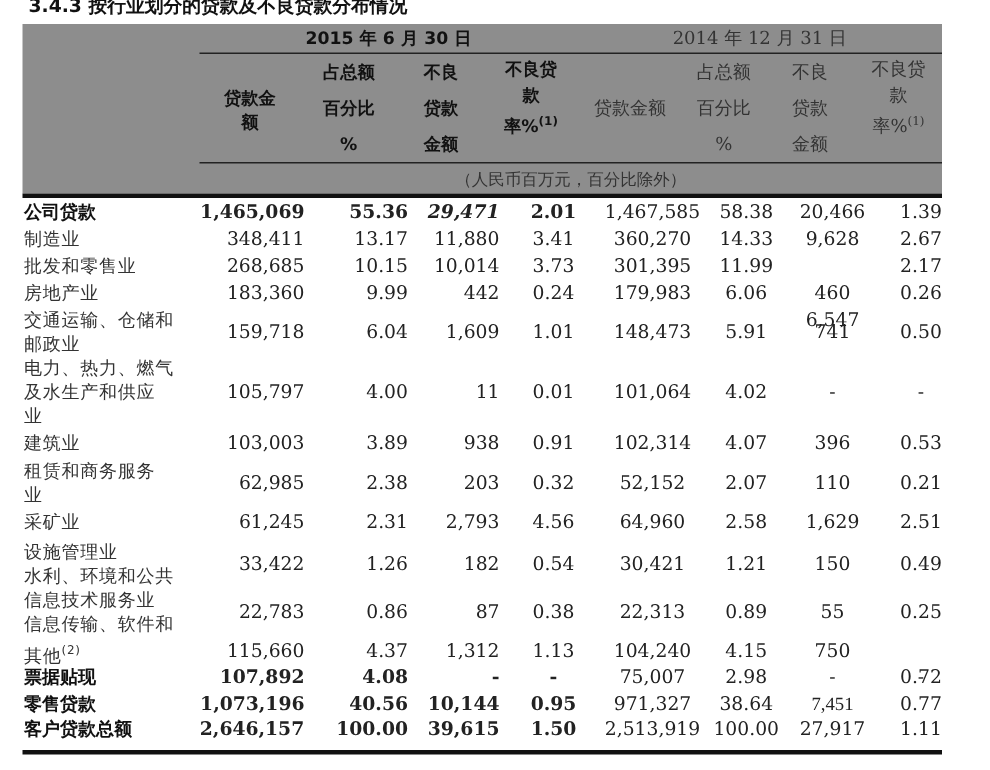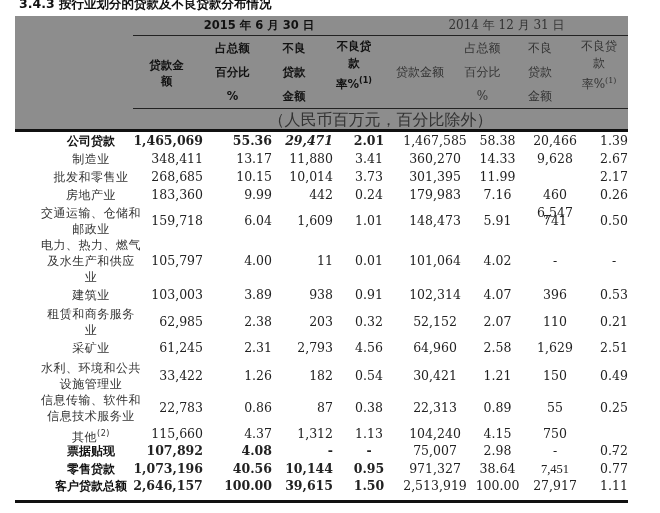--- a/index.html
+++ b/index.html
@@ -9,21 +9,21 @@
            font-family:"DejaVu Sans","Liberation Sans",sans-serif; letter-spacing:0px; white-space:nowrap; }
   .hdr { position:absolute; left:15px; top:16px; width:613px; height:113px; background:#8d8d8d; }
   .hline { position:absolute; height:1px; background:#222; }
   .hcell { position:absolute; text-align:center; font-size:12px; line-height:19px; color:#111; }
   .hcell.b { font-weight:bold; font-family:"DejaVu Sans","Liberation Sans",sans-serif; font-size:11.5px; }
   .hcell.r { color:#333; }
   sup { font-size:8px; }
   .thick { position:absolute; left:15px; width:613px; height:3px; background:#111; }
   .row { position:absolute; left:15px; width:613px; font-size:12.5px; }
   .row .c { position:absolute; top:0; white-space:nowrap; }
-  .row .lab { left:17px; width:118px; font-family:"DejaVu Sans","Liberation Sans",sans-serif; font-size:12px; color:#333; line-height:16px; letter-spacing:0.5px;text-align:center; }
+  .row .lab { left:1px; width:118px; font-family:"DejaVu Sans","Liberation Sans",sans-serif; font-size:12px; color:#333; line-height:16px; letter-spacing:0.5px; }
   .row.bold .lab { font-weight:bold; color:#111; letter-spacing:0; }
   .row.bold .cur { font-weight:bold; }
   .row .cur, .row .prv { color:#222; }
   .num-r { text-align:right; }
   .num-c { text-align:center; }
 </style>
 </head>
 <body>
 
 <div class="title">3.4.3 按行业划分的贷款及不良贷款分布情况</div>
@@ -66,21 +66,21 @@
   <div>不良</div>
   <div>贷款</div>
   <div>金额</div>
 </div>
 <div class="hcell r" style="left:570px; top:38px; width:58px; line-height:17px;">
   <div>不良贷</div>
   <div>款</div>
   <div><span>率%</span><sup>(1)</sup></div>
 </div>
 
-<div class="hcell r" style="left:133px; top:110px; width:495px; font-size:16px;">（人民币百万元，百分比除外）</div>
+<div class="hcell r" style="left:133px; top:110px; width:495px; font-size:11px;">（人民币百万元，百分比除外）</div>
 
 <div class="thick" style="top:129px;"></div>
 
 <div id="rows">
     <div class="row bold" style="top: 133px; height: 16px;">
       <div class="c lab"><span>公司贷款</span></div>
       <div class="c cur num-r" style="left: 118px; width: 70px; top: 0px; line-height: 16px;">1,465,069</div>
       <div class="c cur num-r" style="left: 195px; width: 62px; top: 0px; line-height: 16px;">55.36</div>
       <div class="c cur num-r" style="left: 258px; width: 60px; top: 0px; line-height: 16px; font-style: italic;">29,471</div>
       <div class="c cur num-c" style="left: 323px; width: 62px; top: 0px; line-height: 16px;">2.01</div>
@@ -111,21 +111,21 @@
       <div class="c prv num-c" style="left: 510px; width: 60px; top: 0px; line-height: 16px; margin-top: 36px;">6,547</div>
       <div class="c prv num-c" style="left: 570px; width: 58px; top: 0px; line-height: 16px;">2.17</div>
     </div>
     <div class="row" style="top: 187px; height: 16px;">
       <div class="c lab"><span>房地产业</span></div>
       <div class="c cur num-r" style="left: 118px; width: 70px; top: 0px; line-height: 16px;">183,360</div>
       <div class="c cur num-r" style="left: 195px; width: 62px; top: 0px; line-height: 16px;">9.99</div>
       <div class="c cur num-r" style="left: 258px; width: 60px; top: 0px; line-height: 16px;">442</div>
       <div class="c cur num-c" style="left: 323px; width: 62px; top: 0px; line-height: 16px;">0.24</div>
       <div class="c prv num-c" style="left: 385px; width: 70px; top: 0px; line-height: 16px;">179,983</div>
-      <div class="c prv num-c" style="left: 455px; width: 55px; top: 0px; line-height: 16px;">7.16</div>
+      <div class="c prv num-c" style="left: 455px; width: 55px; top: 0px; line-height: 16px;">6.06</div>
       <div class="c prv num-c" style="left: 510px; width: 60px; top: 0px; line-height: 16px;">460</div>
       <div class="c prv num-c" style="left: 570px; width: 58px; top: 0px; line-height: 16px;">0.26</div>
     </div>
     <div class="row" style="top: 205px; height: 32px;">
       <div class="c lab">
         <div>交通运输、仓储和</div>
         <div>邮政业</div>
       </div>
       <div class="c cur num-r" style="left: 118px; width: 70px; top: 8px; line-height: 16px;">159,718</div>
       <div class="c cur num-r" style="left: 195px; width: 62px; top: 8px; line-height: 16px;">6.04</div>
@@ -182,36 +182,36 @@
       <div class="c cur num-r" style="left: 195px; width: 62px; top: 0px; line-height: 16px;">2.31</div>
       <div class="c cur num-r" style="left: 258px; width: 60px; top: 0px; line-height: 16px;">2,793</div>
       <div class="c cur num-c" style="left: 323px; width: 62px; top: 0px; line-height: 16px;">4.56</div>
       <div class="c prv num-c" style="left: 385px; width: 70px; top: 0px; line-height: 16px;">64,960</div>
       <div class="c prv num-c" style="left: 455px; width: 55px; top: 0px; line-height: 16px;">2.58</div>
       <div class="c prv num-c" style="left: 510px; width: 60px; top: 0px; line-height: 16px;">1,629</div>
       <div class="c prv num-c" style="left: 570px; width: 58px; top: 0px; line-height: 16px;">2.51</div>
     </div>
     <div class="row" style="top: 360px; height: 32px;">
       <div class="c lab">
+        <div>设施管理业</div>
         <div>水利、环境和公共</div>
-        <div>设施管理业</div>
       </div>
       <div class="c cur num-r" style="left: 118px; width: 70px; top: 8px; line-height: 16px;">33,422</div>
       <div class="c cur num-r" style="left: 195px; width: 62px; top: 8px; line-height: 16px;">1.26</div>
       <div class="c cur num-r" style="left: 258px; width: 60px; top: 8px; line-height: 16px;">182</div>
       <div class="c cur num-c" style="left: 323px; width: 62px; top: 8px; line-height: 16px;">0.54</div>
       <div class="c prv num-c" style="left: 385px; width: 70px; top: 8px; line-height: 16px;">30,421</div>
       <div class="c prv num-c" style="left: 455px; width: 55px; top: 8px; line-height: 16px;">1.21</div>
       <div class="c prv num-c" style="left: 510px; width: 60px; top: 8px; line-height: 16px;">150</div>
       <div class="c prv num-c" style="left: 570px; width: 58px; top: 8px; line-height: 16px;">0.49</div>
     </div>
     <div class="row" style="top: 392px; height: 32px;">
       <div class="c lab">
+        <div>信息技术服务业</div>
         <div>信息传输、软件和</div>
-        <div>信息技术服务业</div>
       </div>
       <div class="c cur num-r" style="left: 118px; width: 70px; top: 8px; line-height: 16px;">22,783</div>
       <div class="c cur num-r" style="left: 195px; width: 62px; top: 8px; line-height: 16px;">0.86</div>
       <div class="c cur num-r" style="left: 258px; width: 60px; top: 8px; line-height: 16px;">87</div>
       <div class="c cur num-c" style="left: 323px; width: 62px; top: 8px; line-height: 16px;">0.38</div>
       <div class="c prv num-c" style="left: 385px; width: 70px; top: 8px; line-height: 16px;">22,313</div>
       <div class="c prv num-c" style="left: 455px; width: 55px; top: 8px; line-height: 16px;">0.89</div>
       <div class="c prv num-c" style="left: 510px; width: 60px; top: 8px; line-height: 16px;">55</div>
       <div class="c prv num-c" style="left: 570px; width: 58px; top: 8px; line-height: 16px;">0.25</div>
     </div>

